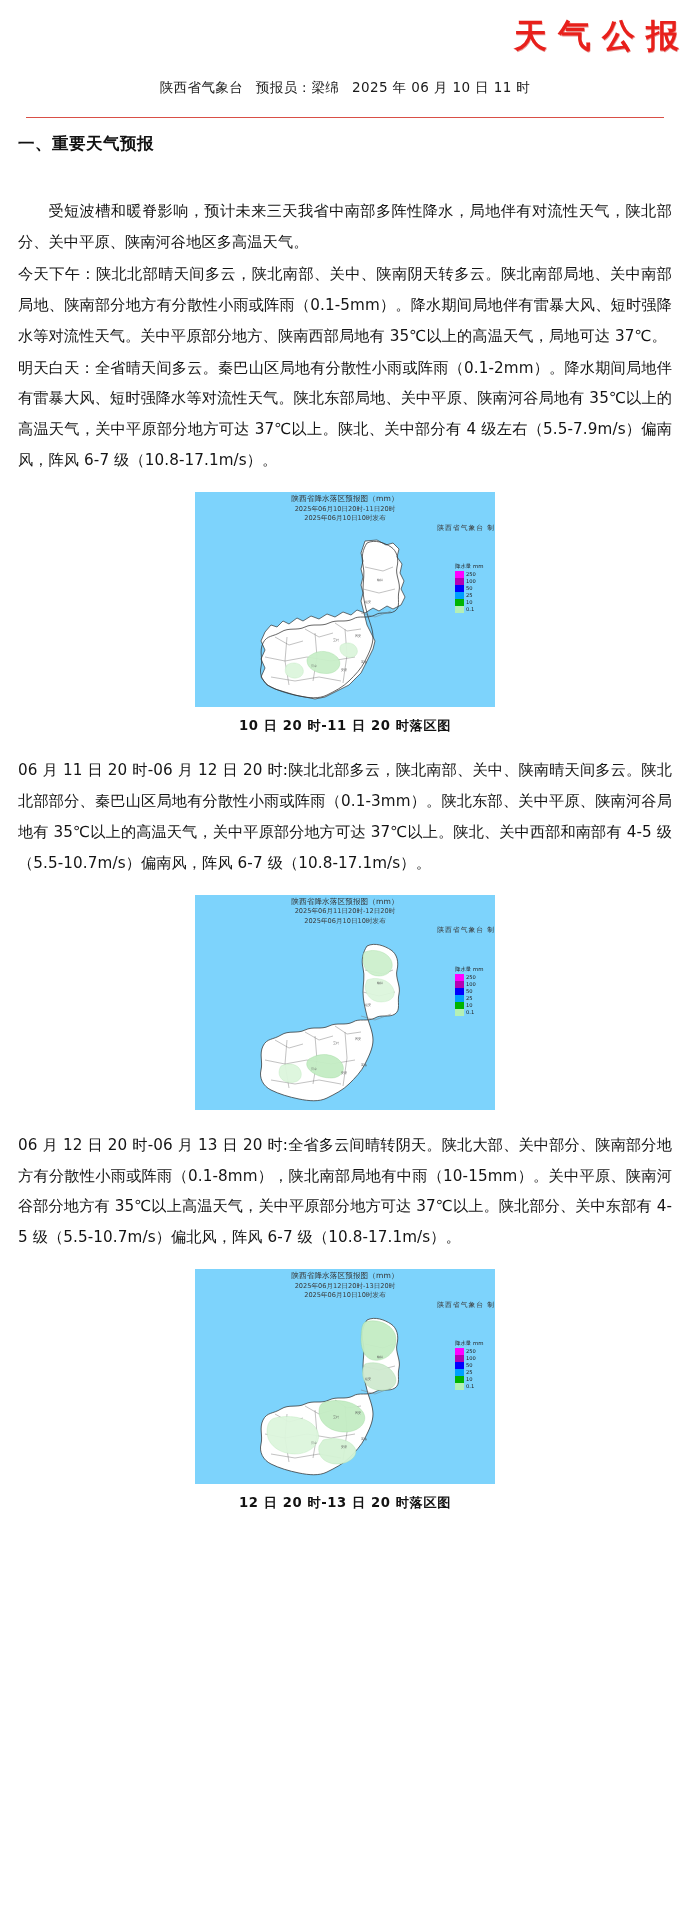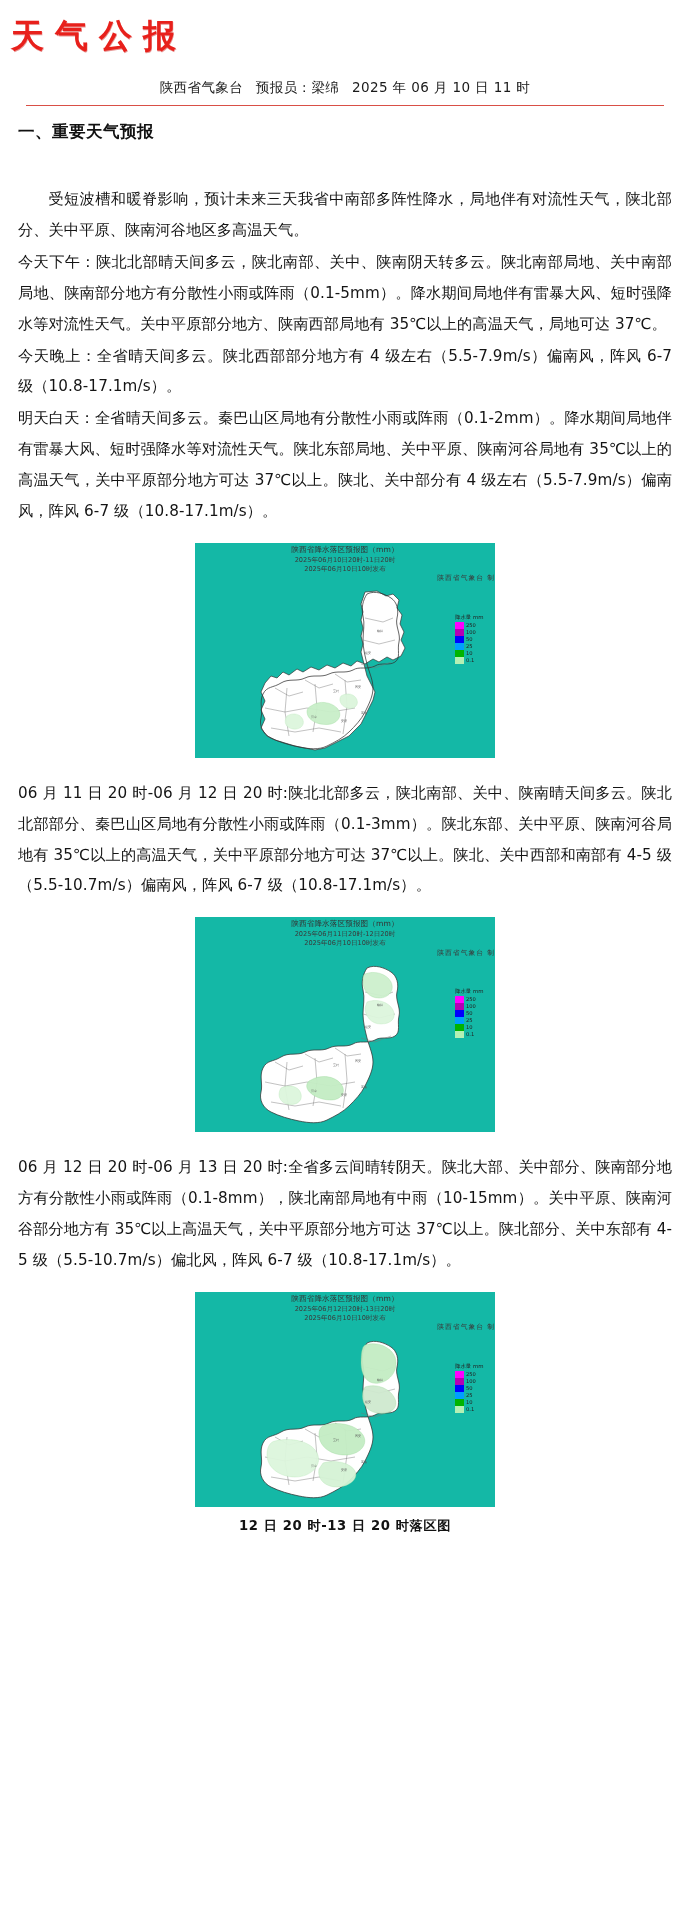--- a/index.html
+++ b/index.html
@@ -16,37 +16,37 @@
   .page {
     width: 690px;
     box-sizing: border-box;
     padding: 0 0 18px 0;
     background: #fff;
     position: relative;
   }
 
   
   .doc-title {
-    text-align: left;
+    text-align: right;
     color: #e8201b;
     font-size: 33px;
     font-weight: 700;
     letter-spacing: 11px;
     text-indent: 11px;
     padding-top: 14px;
     padding-bottom: 6px;
     line-height: 1.35;
     text-shadow: 0.5px 0.5px 0 rgba(200,20,15,.45);
   }
 
   
   .byline-wrap {
     margin: 14px 26px 0 26px;
     border-bottom: 1.6px solid #d94f46;
-    padding-bottom: 8px;
+    padding-bottom: 20px;
   }
   .byline {
     text-align: center;
     font-size: 13.5px;
     color: #1a1a1a;
     letter-spacing: .4px;
     white-space: nowrap;
   }
   .byline span { margin: 0 4px; }
 
@@ -76,21 +76,21 @@
 
   
   .figure {
     margin: 16px 0 4px 0;
     text-align: center;
   }
   .map-card {
     width: 300px;
     margin: 0 auto;
     position: relative;
-    background: #14b8a6;
+    background: #7dd3fc;
   }
   .map-header {
     text-align: center;
     line-height: 1.42;
     padding-top: 2px;
   }
   .map-header .l1 { font-size: 7.6px; color: #333; letter-spacing: .1px; }
   .map-header .l2 { font-size: 6.6px; color: #3a3a3a; }
   .map-header .l3 { font-size: 6.6px; color: #3a3a3a; }
   .map-header .l4 { font-size: 6.8px; color: #3a3a3a; letter-spacing: 1px; text-align: right; }
@@ -161,21 +161,20 @@
       <span>2025 年 06 月 10 日 11 时</span>
     </div>
   </div>
 
   <div class="body-area">
 
     <h2 class="section">一、重要天气预报</h2>
     <p class="para indent">受短波槽和暖脊影响，预计未来三天我省中南部多阵性降水，局地伴有对流性天气，陕北部分、关中平原、陕南河谷地区多高温天气。</p>
 
     <p class="para">今天下午：陕北北部晴天间多云，陕北南部、关中、陕南阴天转多云。陕北南部局地、关中南部局地、陕南部分地方有分散性小雨或阵雨（0.1-5mm）。降水期间局地伴有雷暴大风、短时强降水等对流性天气。关中平原部分地方、陕南西部局地有 35℃以上的高温天气，局地可达 37℃。</p>
-    <p class="para">今天晚上：全省晴天间多云。陕北西部部分地方有 4 级左右（5.5-7.9m/s）偏南风，阵风 6-7 级（10.8-17.1m/s）。</p>
     <p class="para">明天白天：全省晴天间多云。秦巴山区局地有分散性小雨或阵雨（0.1-2mm）。降水期间局地伴有雷暴大风、短时强降水等对流性天气。陕北东部局地、关中平原、陕南河谷局地有 35℃以上的高温天气，关中平原部分地方可达 37℃以上。陕北、关中部分有 4 级左右（5.5-7.9m/s）偏南风，阵风 6-7 级（10.8-17.1m/s）。</p>
 
     <div class="figure">
       <div class="map-card">
         <div class="map-header">
           <div class="l1">陕西省降水落区预报图（mm）</div>
           <div class="l2">2025年06月10日20时-11日20时</div>
           <div class="l3">2025年06月10日10时发布</div>
           <div class="l4">陕西省气象台 制</div>
         </div>
@@ -239,20 +238,21 @@
                 <span class="legend-swatch" style="background:#00b400"></span>
                 <span class="legend-label">10</span>
               </div>
             <div class="legend-row">
                 <span class="legend-swatch" style="background:#b4f0b4"></span>
                 <span class="legend-label">0.1</span>
               </div>
           </div>
         </div>
       </div>
+      <div class="fig-caption">10 日 20 时-11 日 20 时落区图</div>
     </div>
 
     <div class="gap-after-fig"></div>
 
     <p class="para">06 月 11 日 20 时-06 月 12 日 20 时:陕北北部多云，陕北南部、关中、陕南晴天间多云。陕北北部部分、秦巴山区局地有分散性小雨或阵雨（0.1-3mm）。陕北东部、关中平原、陕南河谷局地有 35℃以上的高温天气，关中平原部分地方可达 37℃以上。陕北、关中西部和南部有 4-5 级（5.5-10.7m/s）偏南风，阵风 6-7 级（10.8-17.1m/s）。</p>
 
     <div class="figure">
       <div class="map-card">
         <div class="map-header">
           <div class="l1">陕西省降水落区预报图（mm）</div>

